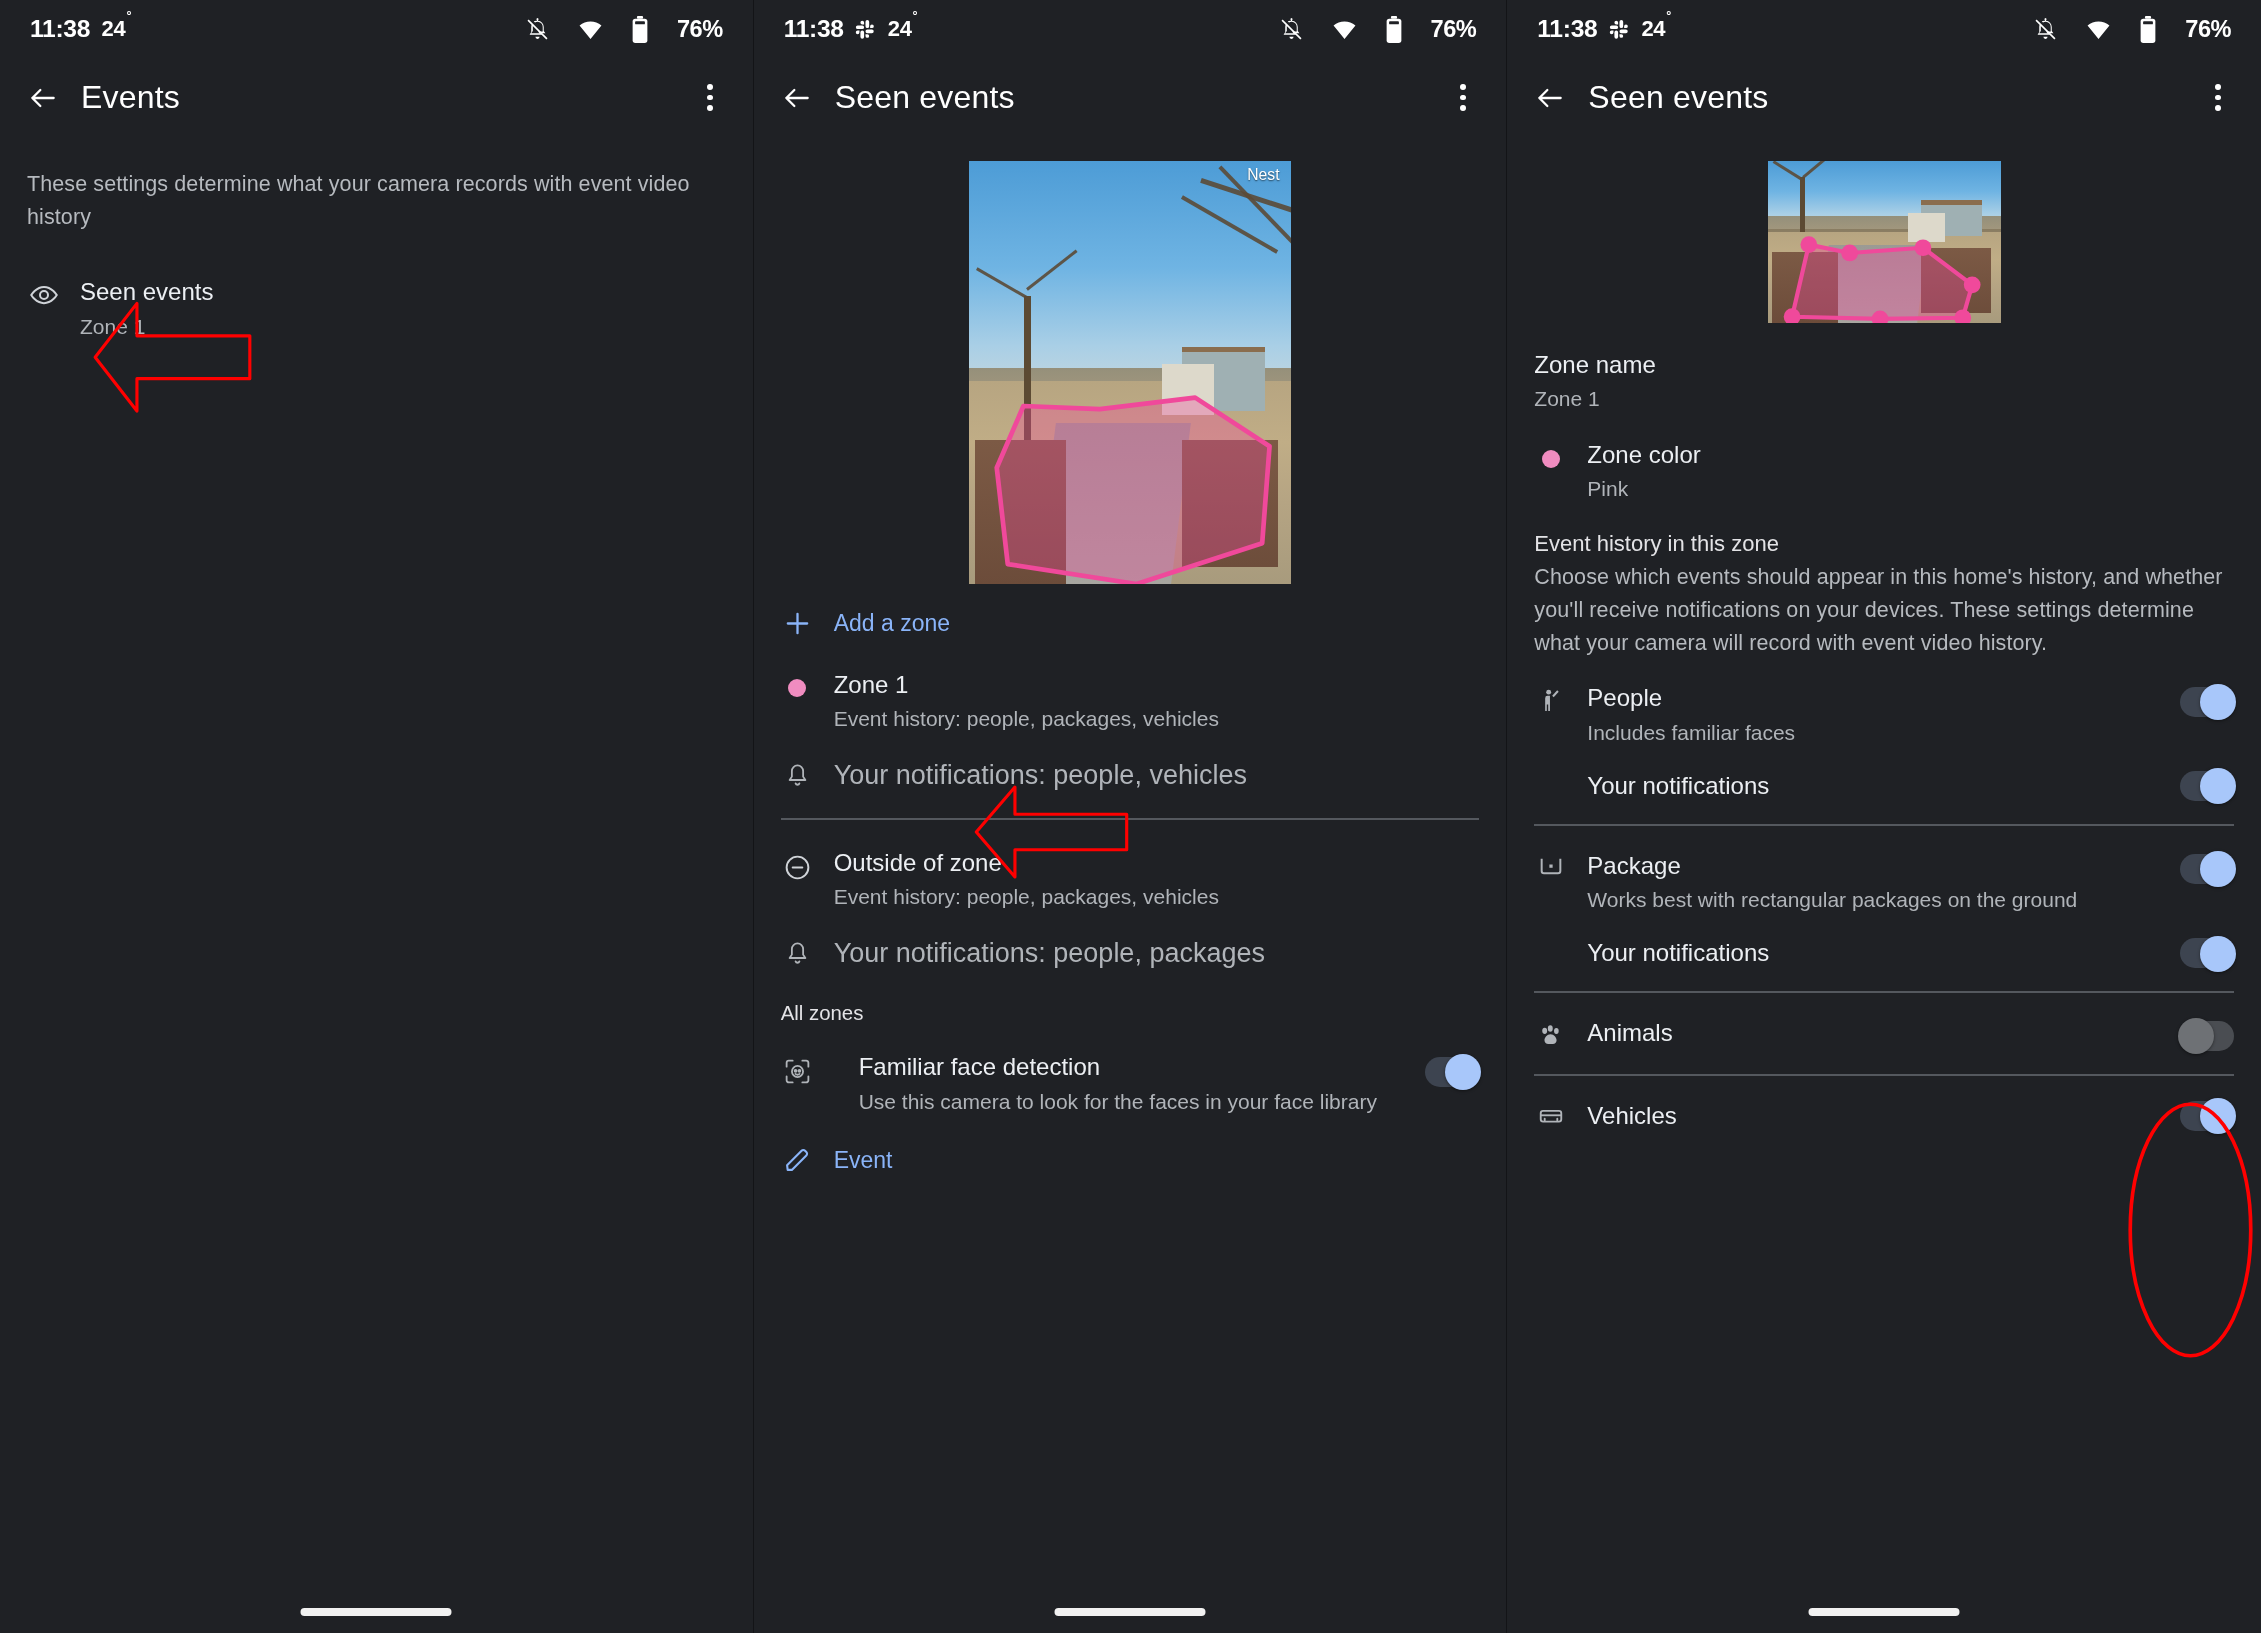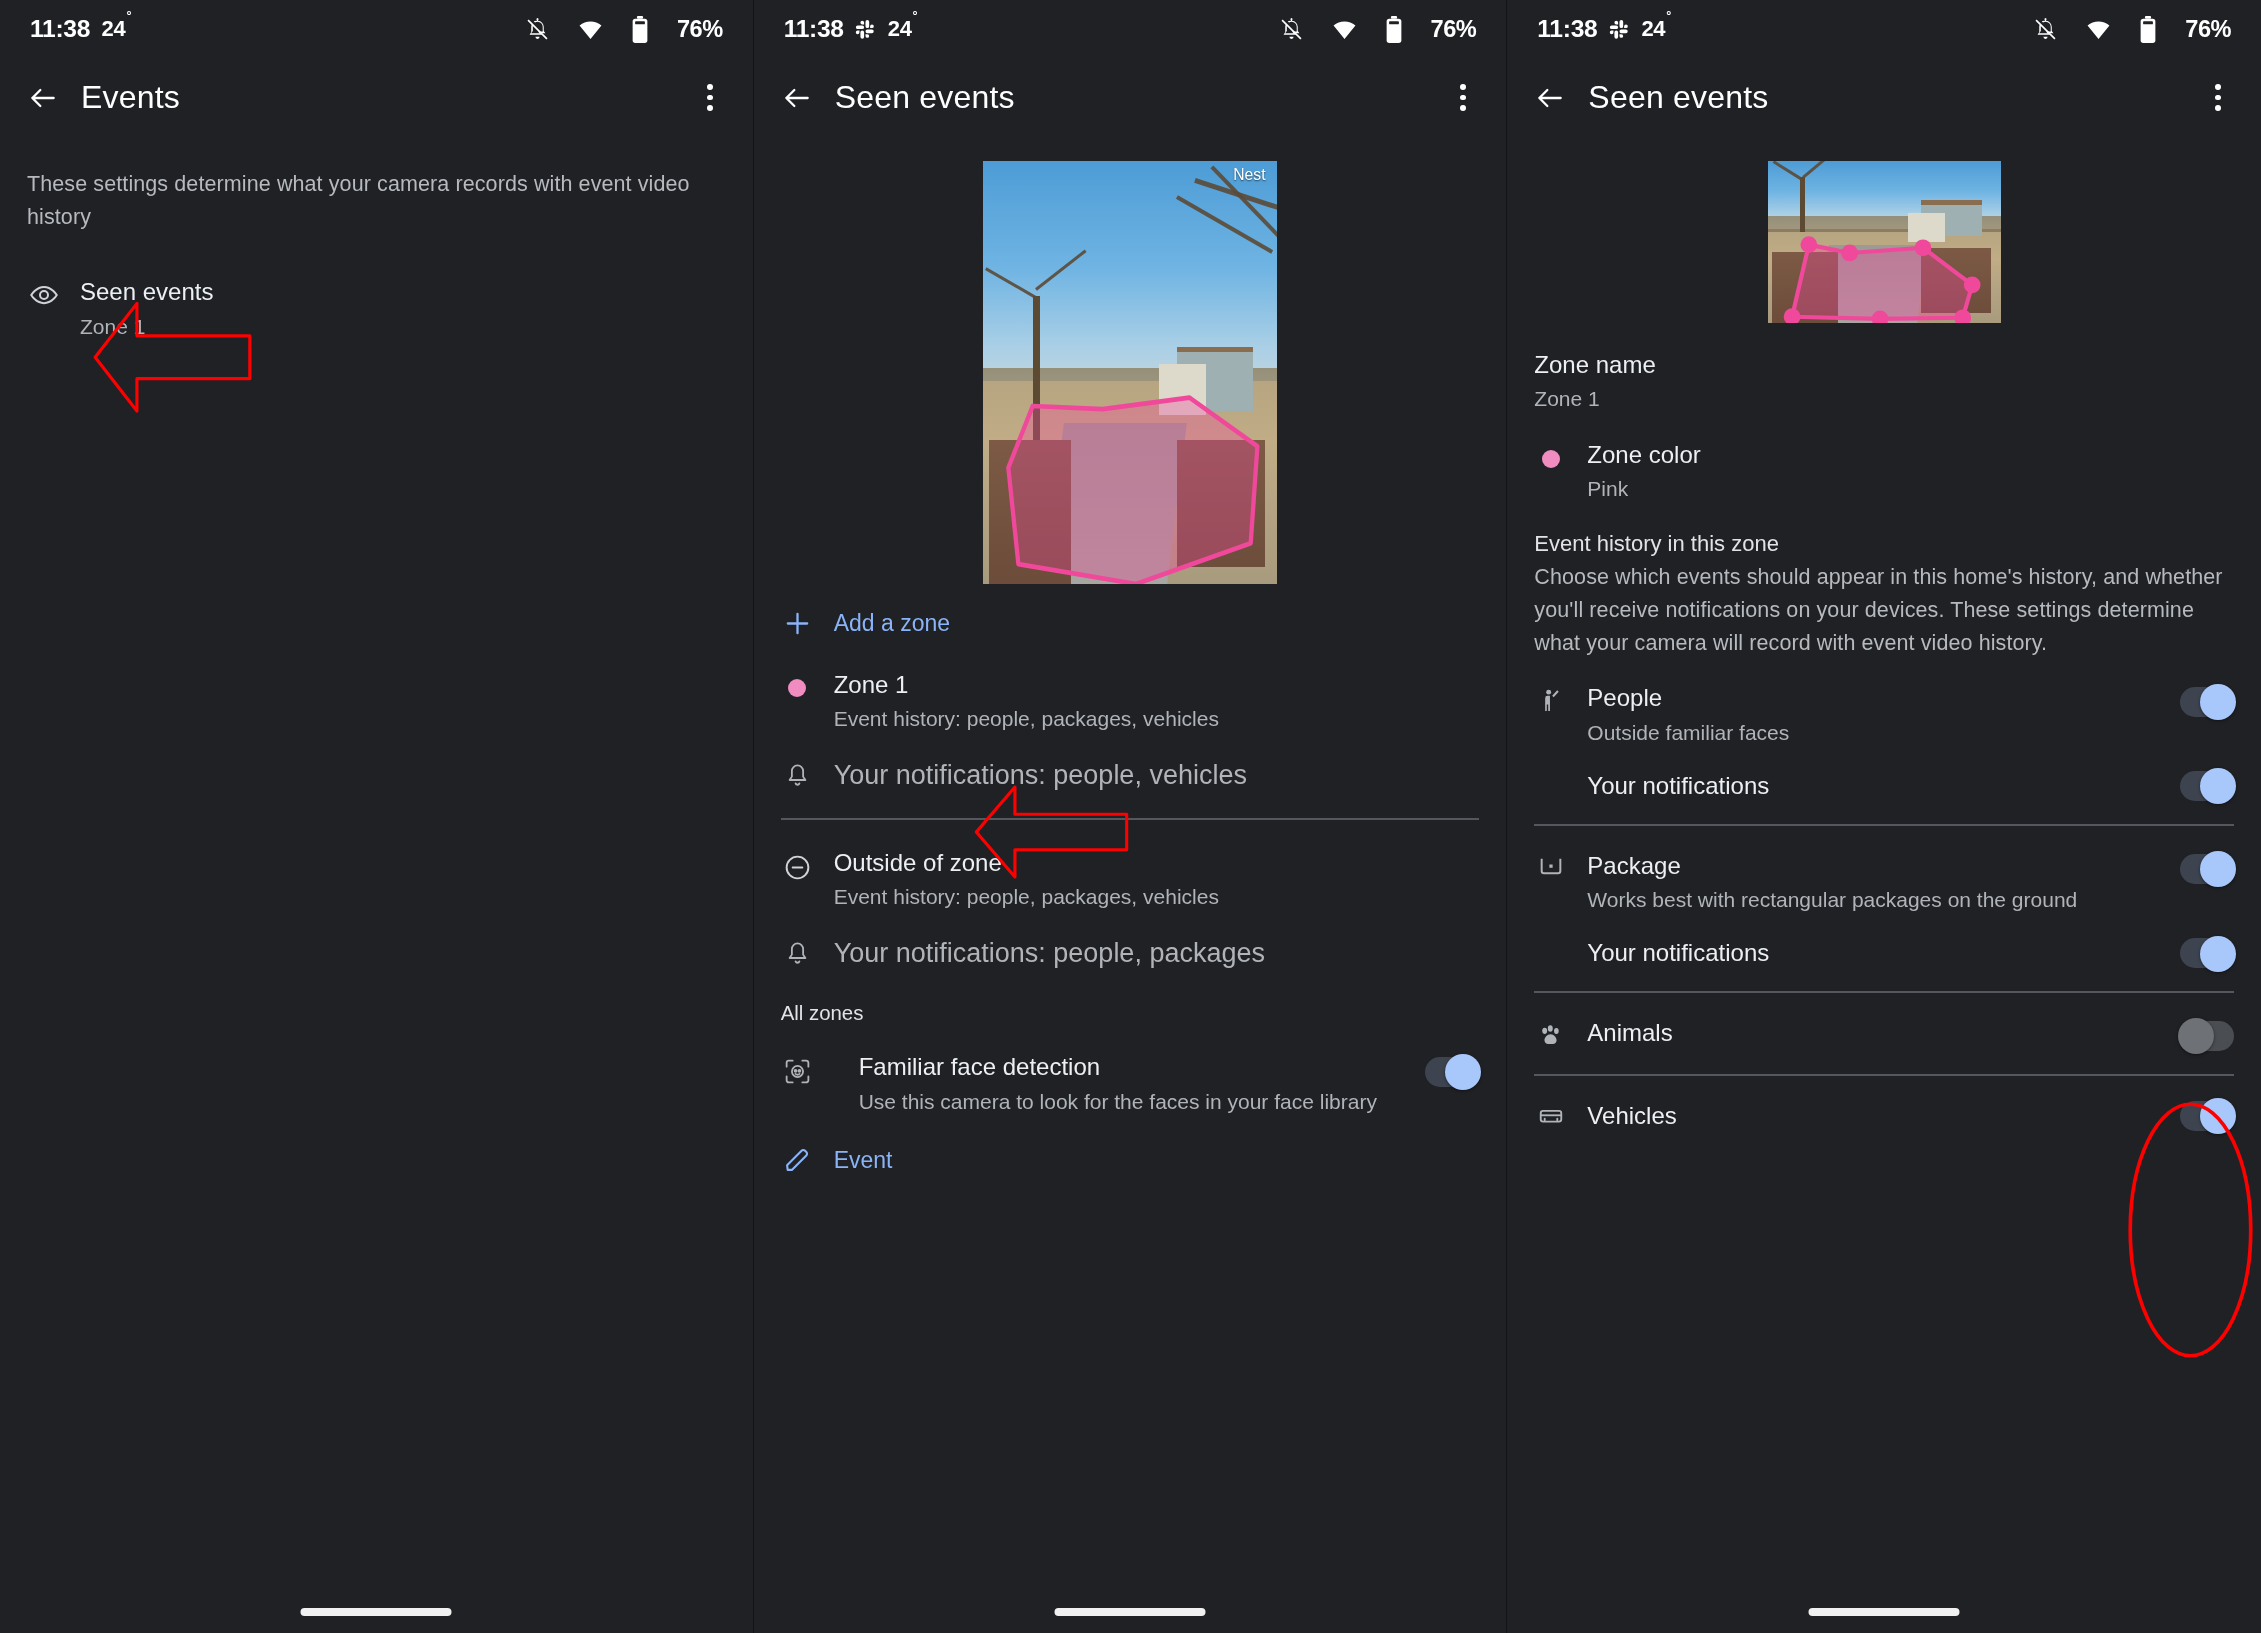--- a/index.html
+++ b/index.html
@@ -231,21 +231,21 @@
       </span>
       <span class="title">Seen events</span>
       <span class="grow"></span>
       <span class="kebab">
           <i></i>
           <i></i>
           <i></i>
         </span>
     </div>
 
-    <div class="camwrap" style="width:294px;height:423px;margin-top:24px;">
+    <div class="camwrap" style="width:322px;height:423px;margin-top:24px;">
       <div class="sky"></div>
       <div class="treeline"></div>
       <div class="ground"></div>
       <div class="shed"></div>
       <div class="shed2"></div>
       <div class="walk"></div>
       <div class="mulchL"></div>
       <div class="mulchR"></div>
       <div class="trunk" style="left:17%;top:32%;width:7.3px;height:34%;"></div>
       <div class="branch" style="left:18%;top:30%;width:63px;height:3.1px;transform:rotate(-38deg);"></div>
@@ -456,21 +456,21 @@
       <div class="row" style="margin-top:24px;">
         <span class="glyph" style="padding-top:3.1px;">
           <svg width="28" height="28" viewBox="0 0 24 24" fill="#b0b4b9">
               <circle cx="10" cy="4.4" r="2.1"></circle>
               <path d="M9 7.6h2.1v13H9.6v-5.6H8.4v5.6H7V9.6a2 2 0 0 1 2-2z"></path>
               <path d="M13 7.6l4.3-4.8 1.3 1.2-4.3 4.8z"></path>
             </svg>
         </span>
         <span class="body">
           <div class="ttl">People</div>
-          <div class="sub">Outside familiar faces</div>
+          <div class="sub">Includes familiar faces</div>
         </span>
         <span class="toggle" style="margin-top:3.1px;">
           <span class="track"></span>
             <span class="knob"></span>
         </span>
       </div>
       <div class="row" style="margin-top:23px;align-items:center;">
         <span class="glyph"></span>
         <span class="body"><span class="ttl">Your notifications</span></span>
         <span class="toggle">

